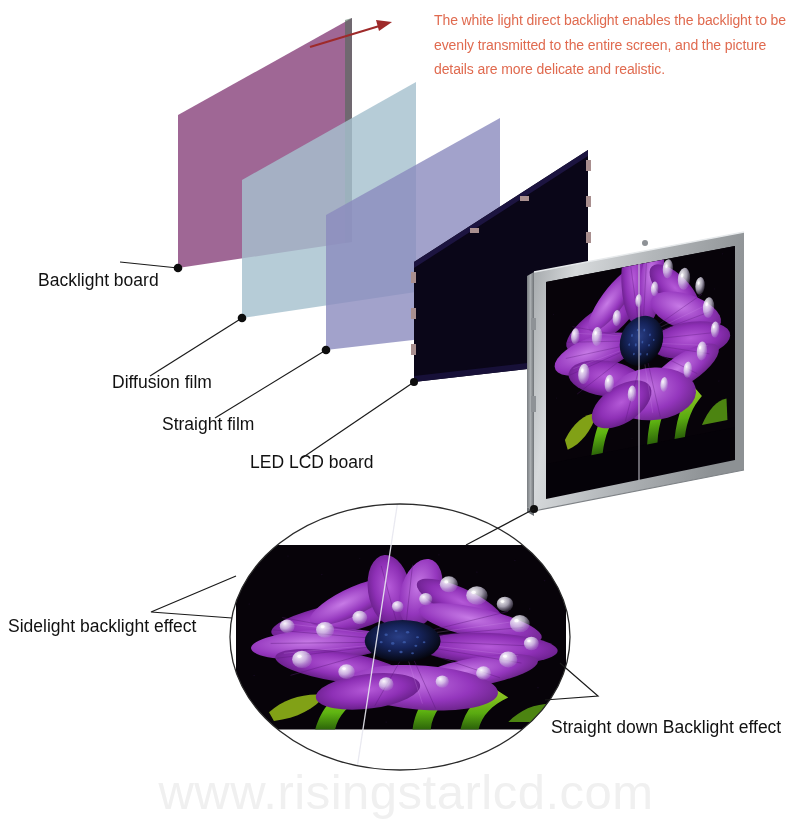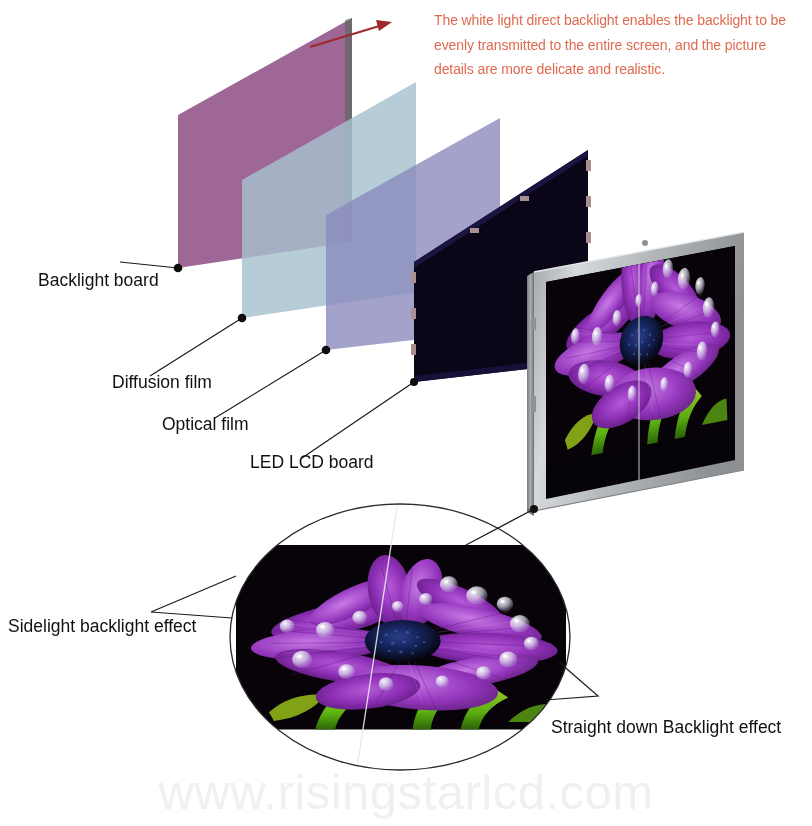--- a/index.html
+++ b/index.html
@@ -321,19 +321,19 @@
       <circle cx="242" cy="318" r="4.3"></circle>
       <circle cx="326" cy="350" r="4.3"></circle>
       <circle cx="414" cy="382" r="4.0"></circle>
     </g>
   </svg>
 
   <div class="caption">The white light direct backlight enables the backlight to be evenly transmitted to the entire screen, and the picture details are more delicate and realistic.</div>
 
   <div class="lbl" id="lbl-backlight-board">Backlight board</div>
   <div class="lbl" id="lbl-diffusion-film">Diffusion film</div>
-  <div class="lbl" id="lbl-optical-film">Optical film</div>
+  <div class="lbl" id="lbl-optical-film">Straight film</div>
   <div class="lbl" id="lbl-led-lcd-glass">LED LCD board</div>
   <div class="lbl" id="lbl-straightdown">Straight down Backlight effect</div>
   <div class="lbl" id="lbl-sidelight">Sidelight backlight effect</div>
 
   <div class="watermark">www.risingstarlcd.com</div>
 </div>
 
 </body></html>

